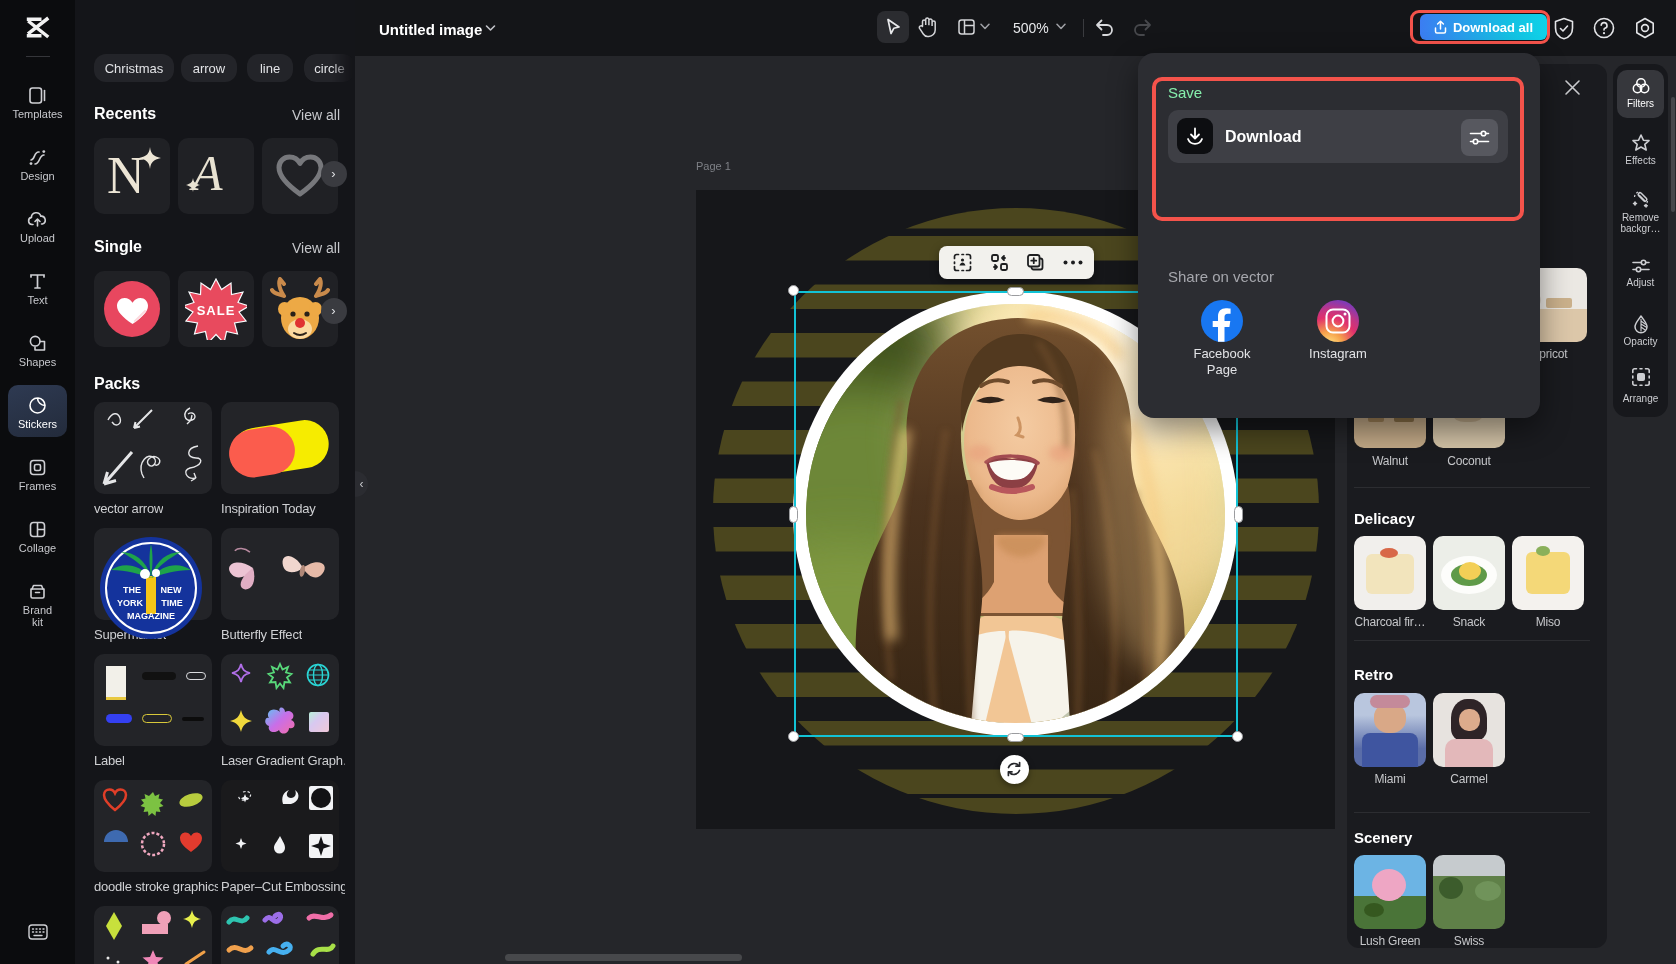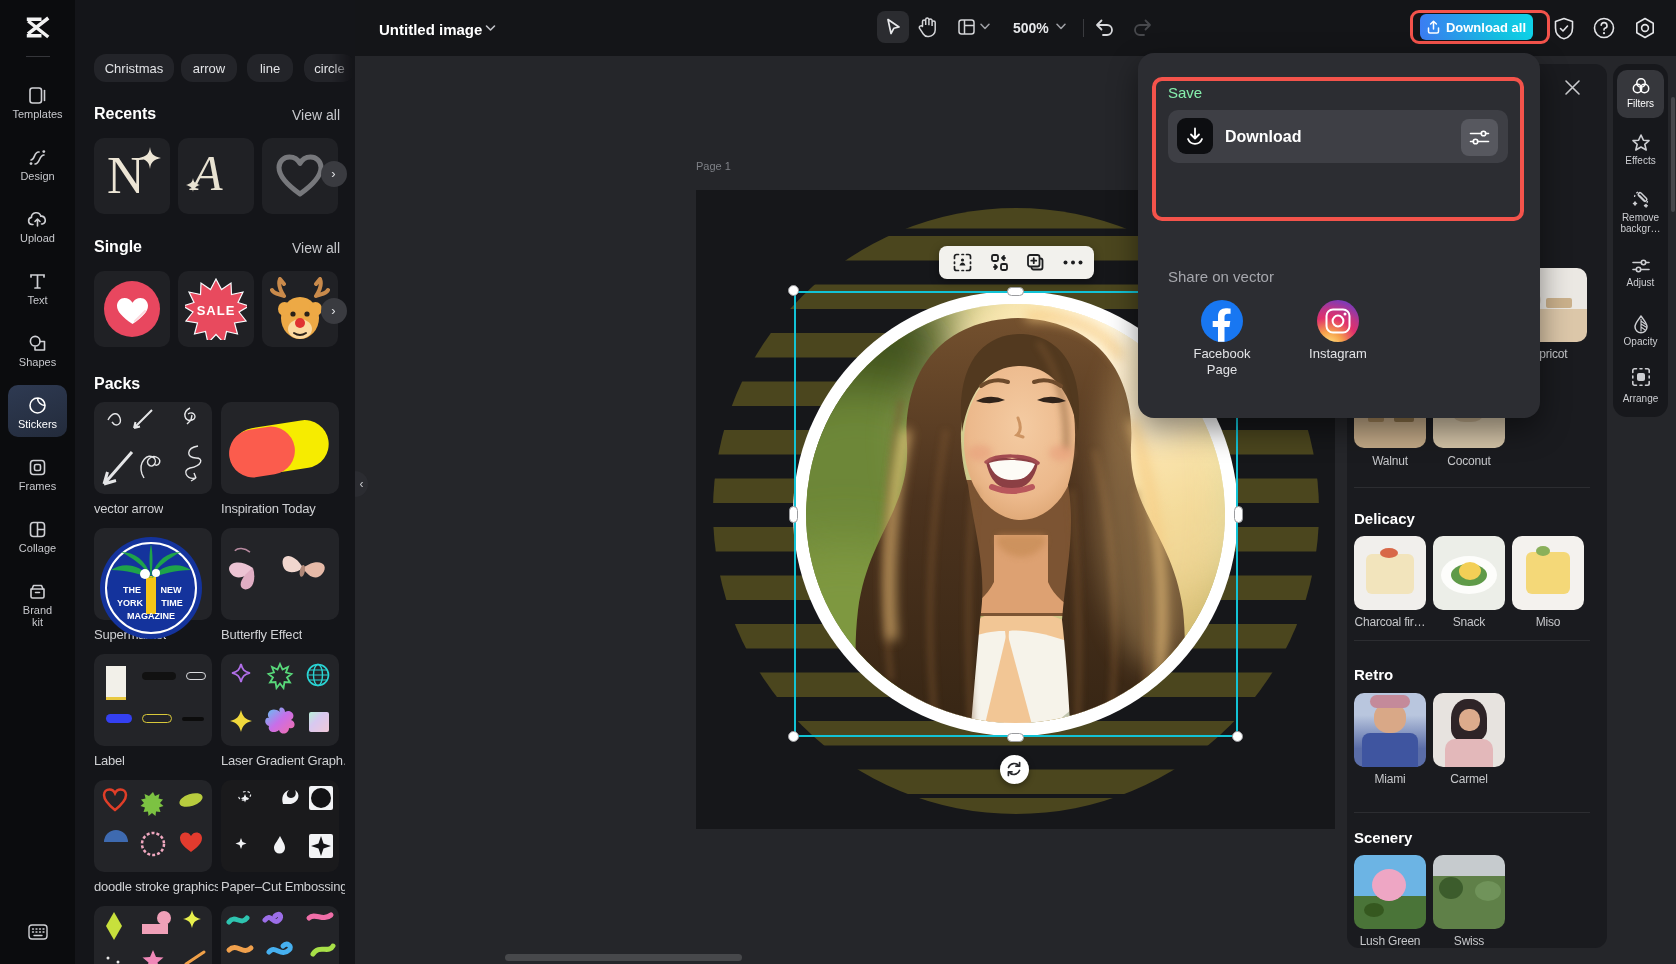--- a/index.html
+++ b/index.html
@@ -416,32 +416,32 @@
  <svg class="abs" style="left:563px;top:17px" width="19" height="21" viewBox="0 0 19 21" fill="none" stroke="#d4d5d8" stroke-width="1.5">
         <path d="M4.5 9.5 V4.5 a1.6 1.6 0 0 1 3.2 0 V8 M7.7 8 V2.6 a1.6 1.6 0 0 1 3.2 0 V8 M10.9 8.3 V3.6 a1.6 1.6 0 0 1 3.2 0 V9 M14.1 9 V5.6 a1.55 1.55 0 0 1 3.1 0 V13 a6.4 6.4 0 0 1 -6.4 6.4 H9.6 A5.1 5.1 0 0 1 5.3 17 L1.6 11.4 a1.7 1.7 0 0 1 2.8 -1.9 L4.7 10" stroke-linejoin="round"></path>
       </svg>
  <svg class="abs" style="left:603px;top:19px" width="17" height="16" viewBox="0 0 17 16" fill="none" stroke="#d4d5d8" stroke-width="1.5">
         <rect x="1" y="1" width="15" height="14" rx="2.5"></rect>
         <path d="M6.5 1 v14 M6.5 6.5 h9.5"></path>
       </svg>
  <svg class="abs" style="left:625px;top:23px" width="10" height="7" viewBox="0 0 10 7" fill="none" stroke="#9fa0a5" stroke-width="1.5">
         <path d="M1 1.2 L5 5.5 L9 1.2" stroke-linecap="round" stroke-linejoin="round"></path>
       </svg>
- <div class="abs" style="left:658px;top:20px;color:#e6e7ea;font-size:14px;font-weight:bold">500%</div>
+ <div class="abs" style="left:658px;top:20px;color:#e6e7ea;font-size:14px;font-weight:normal">500%</div>
  <svg class="abs" style="left:701px;top:23px" width="10" height="7" viewBox="0 0 10 7" fill="none" stroke="#9fa0a5" stroke-width="1.5">
         <path d="M1 1.2 L5 5.5 L9 1.2" stroke-linecap="round" stroke-linejoin="round"></path>
       </svg>
  <div class="abs" style="left:728px;top:19px;width:1px;height:18px;background:#3a3b3f"></div>
  <svg class="abs" style="left:740px;top:19px" width="19" height="17" viewBox="0 0 19 17" fill="none" stroke="#d8d9dc" stroke-width="1.8">
         <path d="M6.5 1.5 L2 6 L6.5 10.5 M2 6 H12 A5 5 0 0 1 12 16 H8" stroke-linecap="round" stroke-linejoin="round"></path>
       </svg>
  <svg class="abs" style="left:778px;top:19px" width="19" height="17" viewBox="0 0 19 17" fill="none" stroke="#47484c" stroke-width="1.8">
         <path d="M12.5 1.5 L17 6 L12.5 10.5 M17 6 H7 A5 5 0 0 0 7 16 H11" stroke-linecap="round" stroke-linejoin="round"></path>
       </svg>
- <div class="abs" style="left:1065px;top:14px;width:113px;height:26px;border-radius:6px;background:linear-gradient(90deg,#3b7df2 0%,#14c0e2 70%,#0fd2e8 100%);color:#fff;font-size:13px;font-weight:bold;display:flex;align-items:center;justify-content:center;gap:6px"><svg width="13" height="14" viewBox="0 0 13 14" fill="none" stroke="#fff" stroke-width="1.5">
+ <div class="abs" style="left:1065px;top:14px;width:127px;height:26px;border-radius:6px;background:linear-gradient(90deg,#3b7df2 0%,#14c0e2 70%,#0fd2e8 100%);color:#fff;font-size:13px;font-weight:bold;display:flex;align-items:center;justify-content:center;gap:6px"><svg width="13" height="14" viewBox="0 0 13 14" fill="none" stroke="#fff" stroke-width="1.5">
           <path d="M1.5 8 v3.5 a1.5 1.5 0 0 0 1.5 1.5 h7 a1.5 1.5 0 0 0 1.5 -1.5 V8 M6.5 9 V1.5 M3.6 4 L6.5 1.2 L9.4 4" stroke-linecap="round" stroke-linejoin="round"></path>
         </svg>Download all</div>
  <div class="abs" style="left:1054.5px;top:9.5px;width:140px;height:34px;border:3.5px solid #f4534b;border-radius:9px"></div>
  <svg class="abs" style="left:1198px;top:17px" width="22" height="23" viewBox="0 0 22 23" fill="none" stroke="#e4e5e8" stroke-width="1.6">
         <path d="M11 1.5 L19.5 4.5 V11 C19.5 16.5 16 20.5 11 21.8 C6 20.5 2.5 16.5 2.5 11 V4.5 Z" stroke-linejoin="round"></path>
         <path d="M7.5 11.5 L10 14 L14.5 9" stroke-linecap="round" stroke-linejoin="round"></path>
       </svg>
  <svg class="abs" style="left:1238px;top:17px" width="22" height="22" viewBox="0 0 22 22" fill="none" stroke="#e4e5e8" stroke-width="1.6">
         <circle cx="11" cy="11" r="9.5"></circle>
         <path d="M8.2 8.3 a2.9 2.9 0 1 1 3.7 3 c-.7 .25 -.9 .7 -.9 1.6" stroke-linecap="round"></path>

